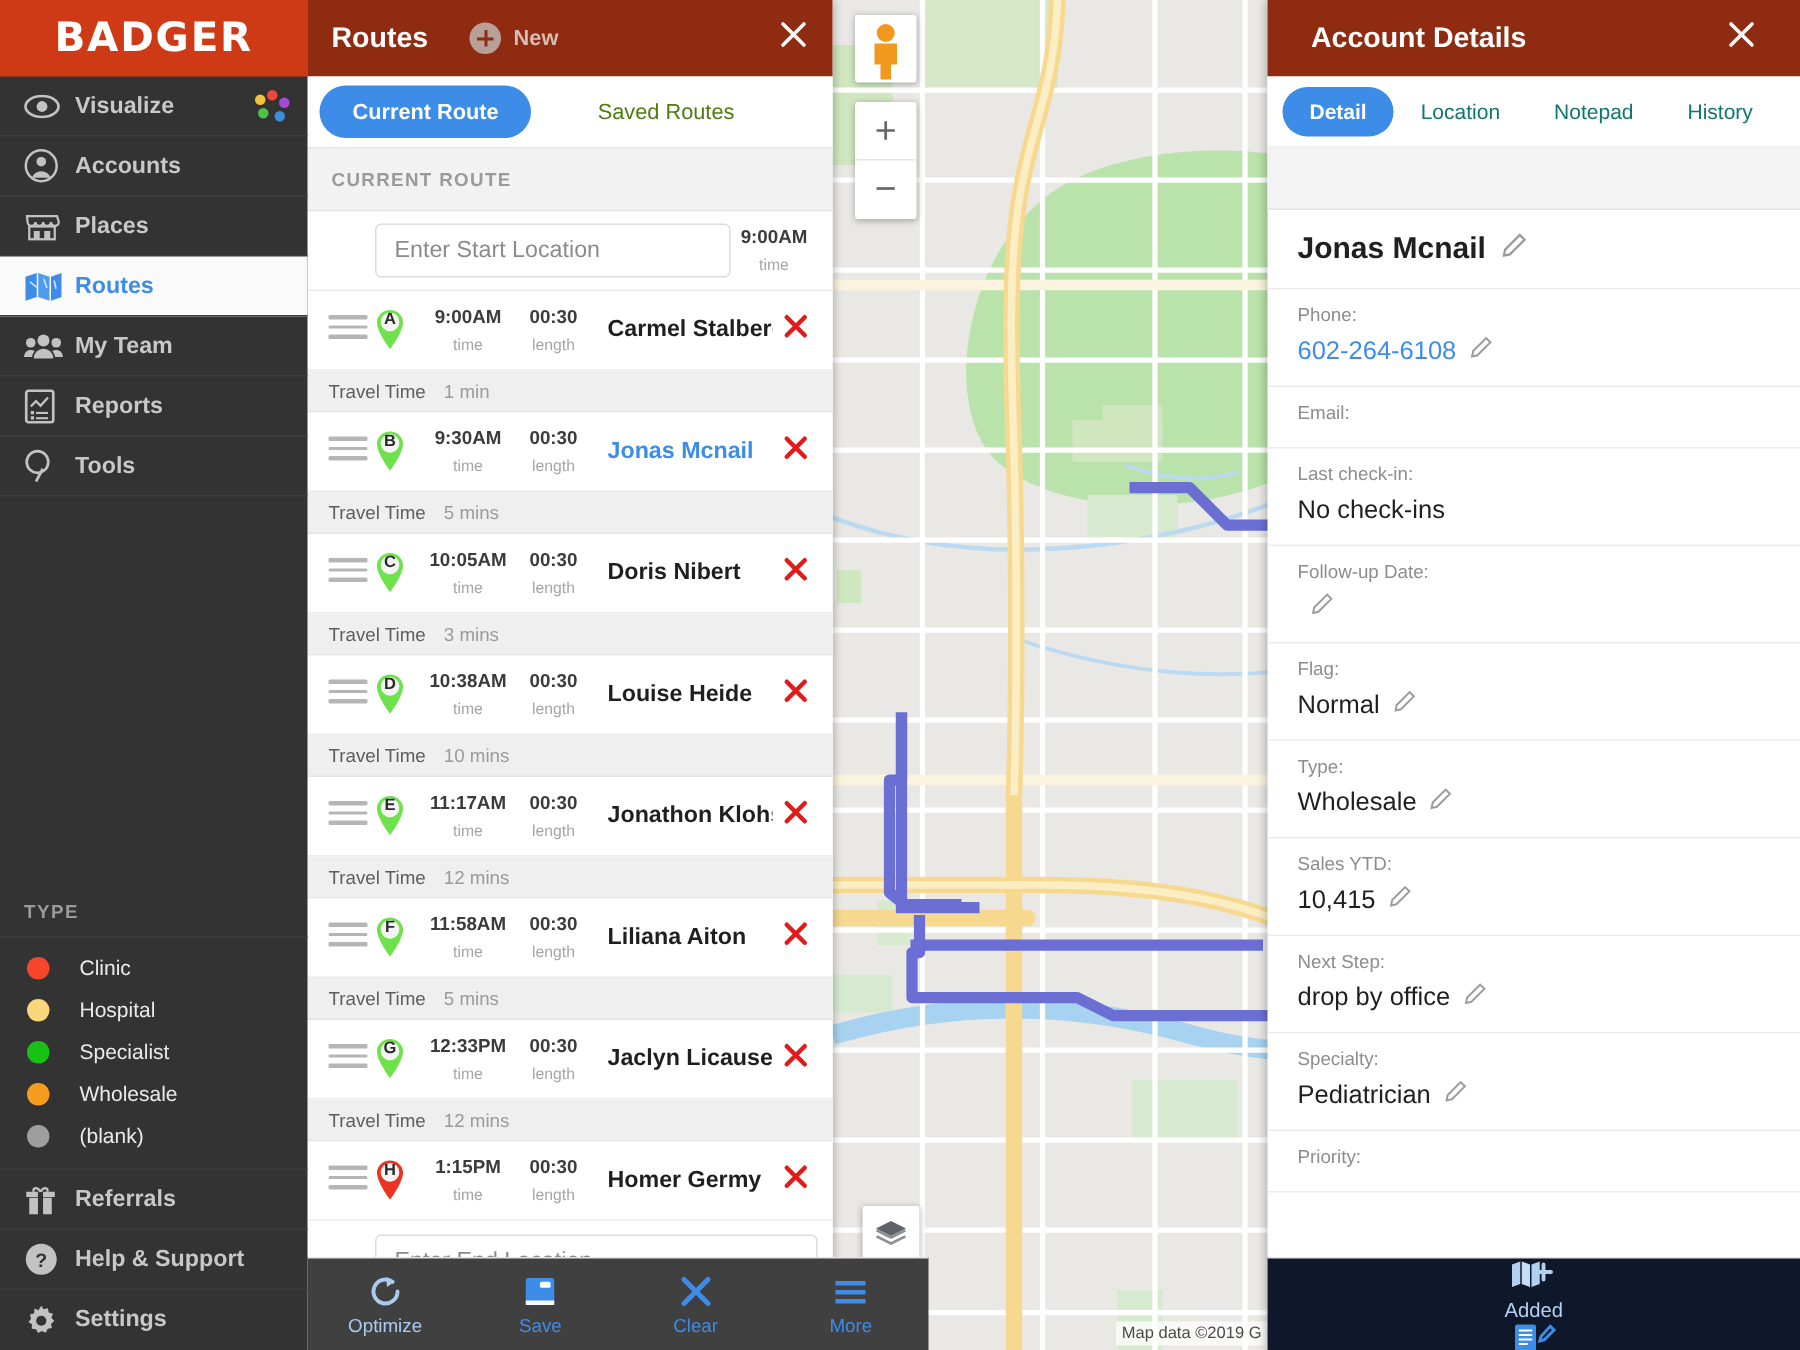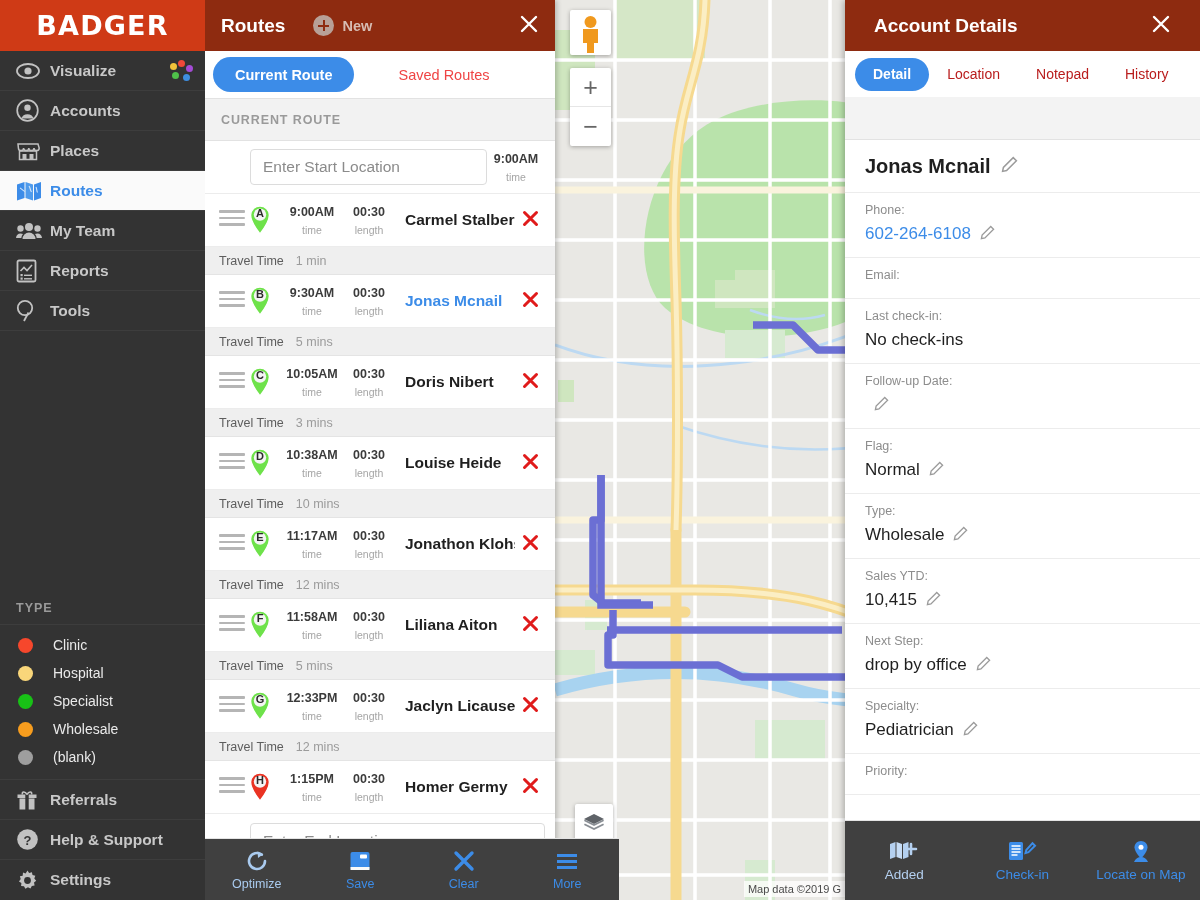--- a/index.html
+++ b/index.html
@@ -71,21 +71,21 @@
   .plus-circle:after { top: 5px; left: 9.25px; height: 11px; width: 2.5px; }
   .new-label { font-size: 14.5px; color: #d7bdb4; font-weight: bold; }
   .head-close { margin-left: auto; cursor: pointer; }
 
   .tabs {
     height: 48px; flex: 0 0 48px; display: flex; align-items: center;
     background: #fff; border-bottom: 1px solid #e2e2e2; padding: 0 8px;
   }
   .tab {
     height: 35px; border-radius: 18px; display: flex; align-items: center;
-    justify-content: center; font-size: 14.5px; color: #ef4444; cursor: pointer;
+    justify-content: center; font-size: 14.5px; color: #4d7c0f; cursor: pointer;
     padding: 0 22px;
   }
   .tab.active { background: #3c8ce8; color: #fff; font-weight: bold; }
 
   .section-head {
     height: 42px; flex: 0 0 42px; background: #f2f2f2; display: flex;
     align-items: center; padding-left: 16px; color: #9a9a9a;
     font-size: 12.5px; font-weight: bold; letter-spacing: .9px;
     border-bottom: 1px solid #e2e2e2;
   }
@@ -205,42 +205,42 @@
     height: 51px; flex: 0 0 51px; background: #8e2b10; display: flex;
     align-items: center; padding: 0 29px; color: #fff;
   }
   .acc-title { font-size: 19px; font-weight: bold; }
   .acc-tabs {
     height: 46px; flex: 0 0 46px; display: flex; align-items: center;
     padding: 0 10px; background: #fff;
   }
   .acc-tab {
     height: 33px; border-radius: 17px; display: flex; align-items: center;
-    justify-content: center; font-size: 14px; color: #b91c1c;
+    justify-content: center; font-size: 14px; color: #0f766e;
     padding: 0 18px; cursor: pointer;
   }
   .acc-tab.active { background: #3c8ce8; color: #fff; font-weight: bold; }
   .acc-strip { height: 43px; flex: 0 0 43px; background: #f3f3f3; border-bottom: 1px solid #e2e2e2; }
   .acc-body { flex: 1 1 auto; overflow: hidden; }
   .acc-name-row {
     height: 53px; display: flex; align-items: center; padding: 0 20px;
     border-bottom: 1px solid #ececec;
   }
   .acc-name { font-size: 20px; font-weight: bold; color: #1f1f1f; margin-right: 10px; }
   .field {
     padding: 10px 20px 11px 20px; border-bottom: 1px solid #ececec;
   }
   .field .lbl { font-size: 12.5px; color: #8d8d8d; margin-bottom: 5px; }
   .field .valrow { display: flex; align-items: center; min-height: 24px; }
   .field .val { font-size: 17px; color: #1f1f1f; margin-right: 9px; }
   .field .val.link { color: #3c8ce8; }
   .acc-foot {
-    position: absolute; left: 0; bottom: 0; width: 355px; height: 80px;
-    background: #404040; border-top: 1px solid #e4e4e4; display: flex;
-    align-items: center; z-index: 3;
+    position: absolute; left: 0; bottom: 0; width: 355px; height: 62px;
+    background: #0f172a; border-top: 1px solid #e4e4e4; display: flex;
+    align-items: center; z-index: 3; flex-direction: column;
   }
   .acc-foot .foot-btn .fl { font-size: 13.5px; }
   .acc-foot .foot-btn.disabled .fl { color: #b4d0f0; }
   .pencil { display: inline-block; }
 </style>
 </head>
 <body>
 
 <div class="app">
 

